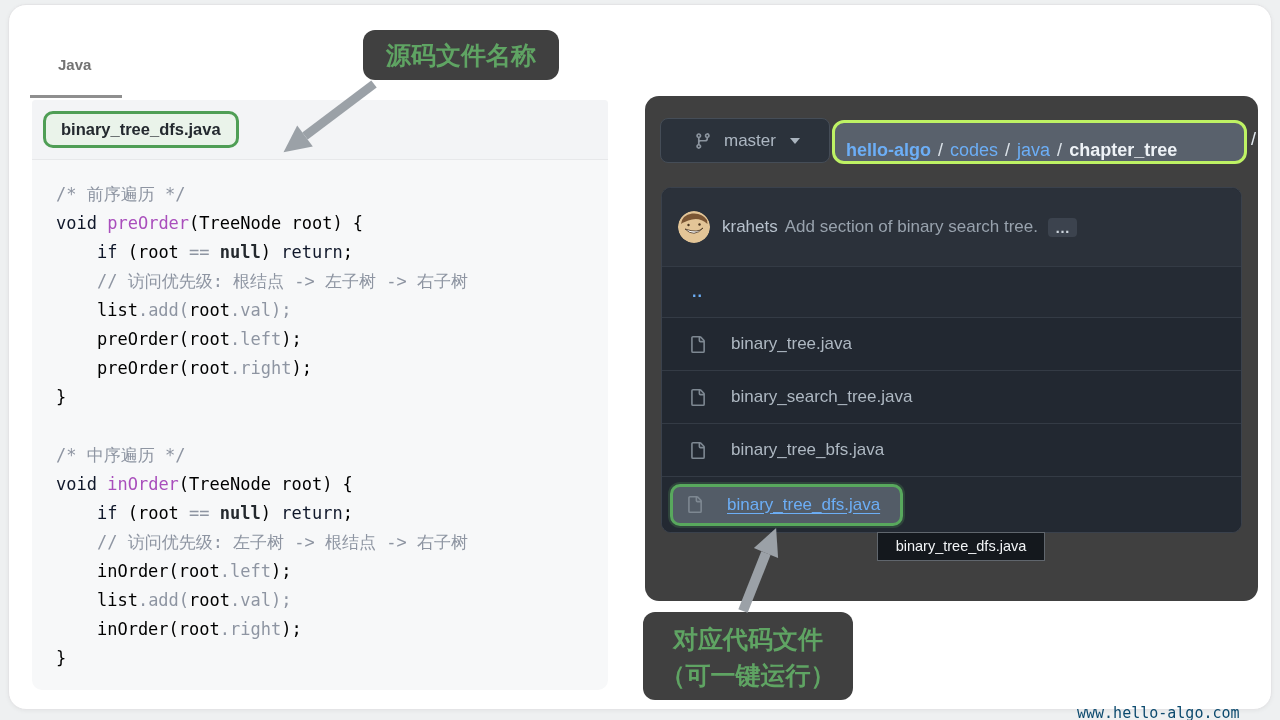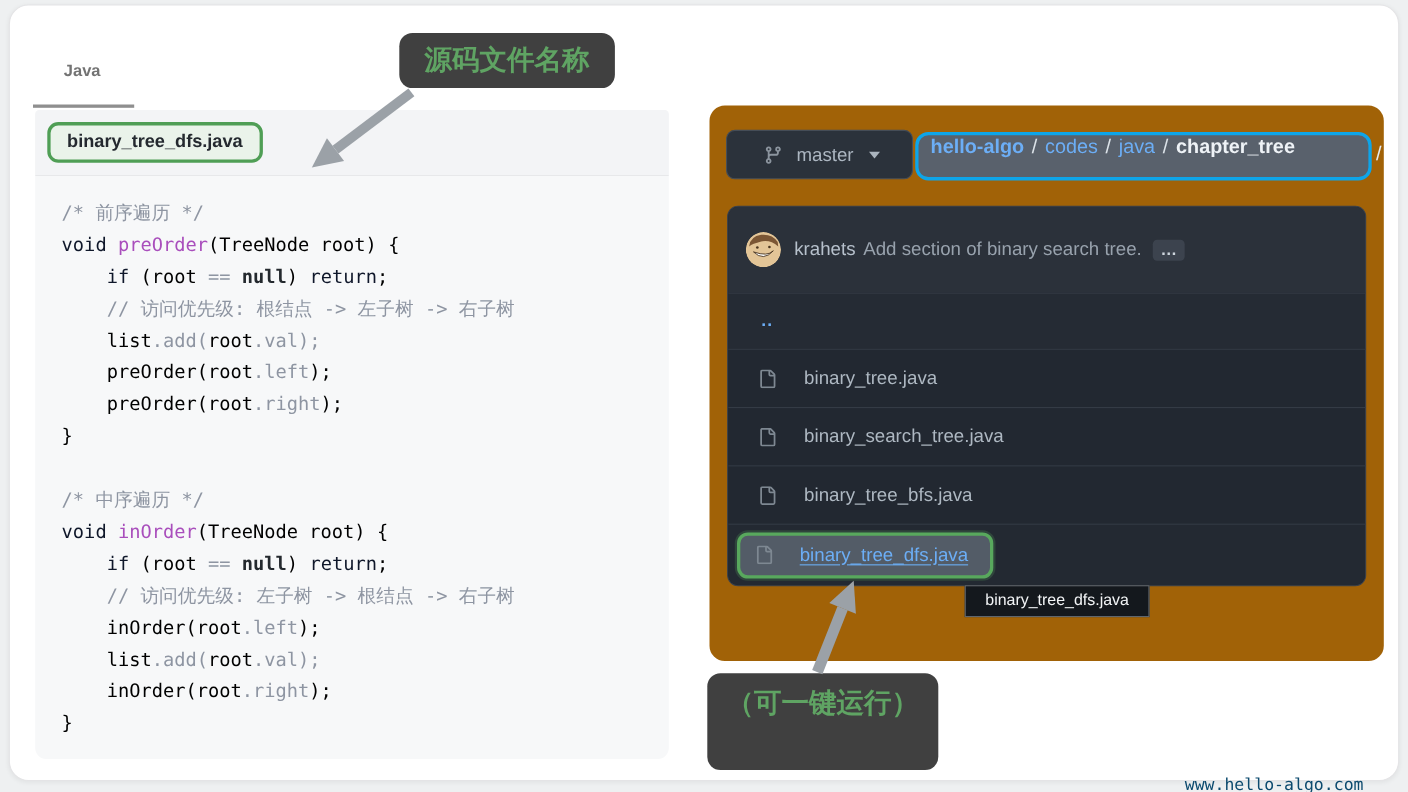--- a/index.html
+++ b/index.html
@@ -22,25 +22,25 @@
   .tok-n{color:#24292e;font-weight:700;margin-top:38px;}
 
   
   .callout{position:absolute;background:#404040;border-radius:12px;color:#5fa463;font-weight:700;text-align:center;}
   .callout-top{left:363px;top:30px;width:196px;height:50px;font-size:25px;line-height:50px;}
   .callout-bottom{left:643px;top:612px;width:210px;height:88px;font-size:25px;line-height:36px;padding-top:9px;box-sizing:border-box;}
 
   .arrows{position:absolute;left:0;top:0;width:1280px;height:720px;pointer-events:none;z-index:30;}
 
   
-  .gh{position:absolute;left:645px;top:96px;width:613px;height:505px;background:#a16207;border-radius:14px;}
+  .gh{position:absolute;left:645px;top:96px;width:613px;height:505px;background:#404040;border-radius:14px;}
   .branch-btn{position:absolute;left:15px;top:22px;width:170px;height:45px;box-sizing:border-box;background:#2b323b;border:1px solid #454d57;border-radius:8px;display:flex;align-items:center;padding-left:33px;}
   .branch-btn .blabel{color:#adb7c2;font-size:17px;margin-left:12px;}
   .caret{width:0;height:0;border-left:5.5px solid transparent;border-right:5.5px solid transparent;border-top:6.5px solid #aab4be;margin-left:14px;}
-  .crumb-box{position:absolute;left:187px;top:24px;width:415px;height:44px;box-sizing:border-box;border:3px solid #0ea5e9;border-radius:12px;background:#59616c;display:flex;align-items:flex-start;padding:0 11px;font-size:18px;white-space:nowrap;overflow:hidden;}
+  .crumb-box{position:absolute;left:187px;top:24px;width:415px;height:44px;box-sizing:border-box;border:3px solid #bef264;border-radius:12px;background:#59616c;display:flex;align-items:flex-end;padding:0 11px;font-size:18px;white-space:nowrap;overflow:hidden;}
   .crumb-box .sep{color:#dde4ea;margin:0 7px;}
   .seg-link{color:#6caef6;}
   .seg-bold{color:#6caef6;font-weight:700;}
   .seg-cur{color:#eef2f6;font-weight:700;}
   .crumb-trail{position:absolute;left:606px;top:33px;color:#e6edf3;font-size:18px;}
   .gh-table{position:absolute;left:16px;top:91px;width:581px;box-sizing:border-box;border:1px solid #3a414c;border-radius:10px;overflow:hidden;background:#222831;}
   .commit-row{height:78px;background:#2b313a;display:flex;align-items:center;padding:0 16px;box-sizing:border-box;}
   .avatar{width:32px;height:32px;border-radius:50%;overflow:hidden;flex:none;}
   .author{color:#b7c1cc;font-weight:400;font-size:17px;margin-left:12px;}
   .msg{color:#98a2ad;font-size:17px;margin-left:7px;}
@@ -68,20 +68,21 @@
 
 <div class="code-card">
   <div class="code-header">
     <span class="file-badge">binary_tree_dfs.java</span>
   </div>
   <div class="code-body" id="code-body"><div class="code-line"><span class="tok-c">/* 前序遍历 */</span></div><div class="code-line"><span class="tok-k">void</span><span class="tok-p"> </span><span class="tok-f">preOrder</span><span class="tok-p">(TreeNode root) {</span></div><div class="code-line"><span class="tok-p">    </span><span class="tok-k">if</span><span class="tok-p"> (root </span><span class="tok-g">==</span><span class="tok-p"> </span><span class="tok-n">null</span><span class="tok-p">) </span><span class="tok-k">return</span><span class="tok-p">;</span></div><div class="code-line"><span class="tok-c">    // 访问优先级: 根结点 -&gt; 左子树 -&gt; 右子树</span></div><div class="code-line"><span class="tok-p">    list</span><span class="tok-g">.add(</span><span class="tok-p">root</span><span class="tok-g">.val);</span></div><div class="code-line"><span class="tok-p">    preOrder(root</span><span class="tok-g">.left</span><span class="tok-p">);</span></div><div class="code-line"><span class="tok-p">    preOrder(root</span><span class="tok-g">.right</span><span class="tok-p">);</span></div><div class="code-line"><span class="tok-p">}</span></div><div class="code-line">&nbsp;</div><div class="code-line"><span class="tok-c">/* 中序遍历 */</span></div><div class="code-line"><span class="tok-k">void</span><span class="tok-p"> </span><span class="tok-f">inOrder</span><span class="tok-p">(TreeNode root) {</span></div><div class="code-line"><span class="tok-p">    </span><span class="tok-k">if</span><span class="tok-p"> (root </span><span class="tok-g">==</span><span class="tok-p"> </span><span class="tok-n">null</span><span class="tok-p">) </span><span class="tok-k">return</span><span class="tok-p">;</span></div><div class="code-line"><span class="tok-c">    // 访问优先级: 左子树 -&gt; 根结点 -&gt; 右子树</span></div><div class="code-line"><span class="tok-p">    inOrder(root</span><span class="tok-g">.left</span><span class="tok-p">);</span></div><div class="code-line"><span class="tok-p">    list</span><span class="tok-g">.add(</span><span class="tok-p">root</span><span class="tok-g">.val);</span></div><div class="code-line"><span class="tok-p">    inOrder(root</span><span class="tok-g">.right</span><span class="tok-p">);</span></div><div class="code-line"><span class="tok-p">}</span></div></div>
 </div>
 
 <div class="callout callout-top">源码文件名称</div>
 <div class="callout callout-bottom">
+  <div>对应代码文件</div>
   <div>（可一键运行）</div>
 </div>
 
 <svg class="arrows">
   <g fill="#9ba1a7" stroke="#9ba1a7">
     <line x1="374" y1="84" x2="305" y2="136" stroke-width="9"></line>
     <polygon points="283.5,152.2 297.2,125.6 312.8,146.4" stroke="none"></polygon>
   </g>
   <g fill="#9ba1a7" stroke="#9ba1a7">
     <line x1="743" y1="611" x2="766" y2="553" stroke-width="10"></line>

